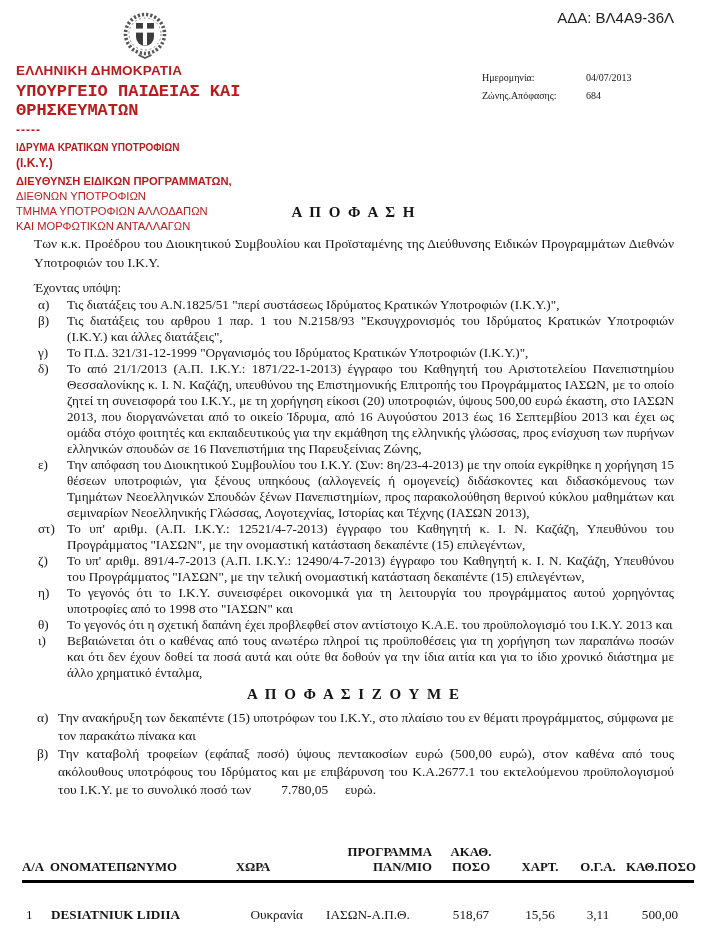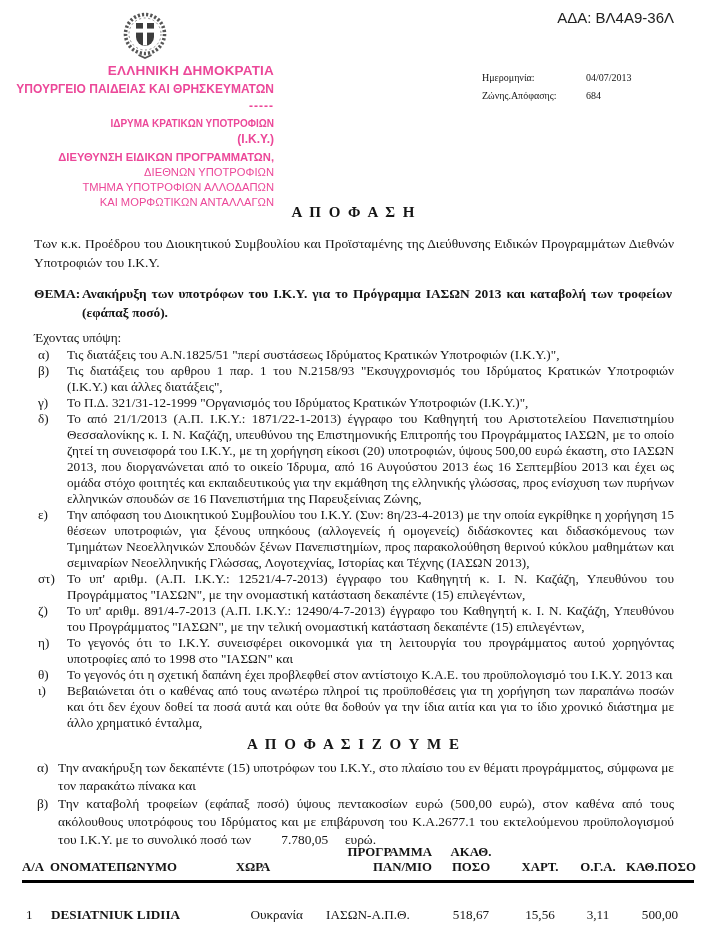--- a/index.html
+++ b/index.html
@@ -6,26 +6,26 @@
   html,body { margin:0; padding:0; }
   body {
     width:708px; height:943px; background:#ffffff; color:#151515;
     font-family:"Liberation Serif", serif; position:relative; overflow:hidden;
   }
   .ada {
     position:absolute; top:9px; right:34px;
     font-family:"Liberation Sans", sans-serif; font-size:15px; color:#222;
   }
   .letterhead {
-    position:absolute; top:10px; left:16px; width:258px; text-align:right;
-    font-family:"Liberation Sans", sans-serif; color:#ec4899;
+    position:absolute; top:10px; left:16px; width:258px; text-align:left;
+    font-family:"Liberation Sans", sans-serif; color:#b91c1c;
   }
   .emblem { display:block; margin:0 auto 3px auto; }
   .lh1 { font-size:13.5px; font-weight:700; letter-spacing:.2px; }
-  .lh2 { font-size:12px; font-weight:700; margin-top:4px; }
+  .lh2 { font-size:17px; font-weight:700; margin-top:4px;font-family:Liberation Mono, monospace; }
   .lhdiv { font-size:12px; font-weight:700; letter-spacing:1px; margin-top:3px; }
   .lh3 { font-size:10px; font-weight:700; margin-top:5px; }
   .lh4 { font-size:12px; font-weight:700; margin-top:3px; }
   .lh5 { font-size:11.2px; font-weight:600; margin-top:5px; }
   .lh6 { font-size:11.2px; font-weight:400; margin-top:3px; }
   .meta { position:absolute; top:69px; left:482px; font-size:10px; }
   .meta-row { display:flex; line-height:18px; }
   .meta-label { width:104px; }
   .doc { position:absolute; top:196px; left:34px; width:640px; }
   .center-head {
@@ -99,24 +99,20 @@
     <span class="meta-value">684</span>
   </div>
 </div>
 
 <div class="doc">
 
   <div class="center-head">Α Π Ο Φ Α Σ Η</div>
 
   <p class="intro">Των κ.κ. Προέδρου του Διοικητικού Συμβουλίου και Προϊσταμένης της Διεύθυνσης Ειδικών Προγραμμάτων Διεθνών Υποτροφιών του Ι.Κ.Υ.</p>
 
-  <div class="thema">
-    <span class="thema-label">ΘΕΜΑ:</span>
-    <span class="thema-text">Ανακήρυξη των υποτρόφων του Ι.Κ.Υ. για το Πρόγραμμα ΙΑΣΩΝ 2013 και καταβολή των τροφείων (εφάπαξ ποσό).</span>
-  </div>
 
   <div class="hg-head">Έχοντας υπόψη:</div>
 
   <div class="hg-list">
     <div class="hg-item">
       <span class="hg-letter">α)</span>
       <span class="hg-text">Τις διατάξεις του Α.Ν.1825/51 "περί συστάσεως Ιδρύματος Κρατικών Υποτροφιών  (Ι.Κ.Υ.)",</span>
     </div>
     <div class="hg-item">
       <span class="hg-letter">β)</span>

